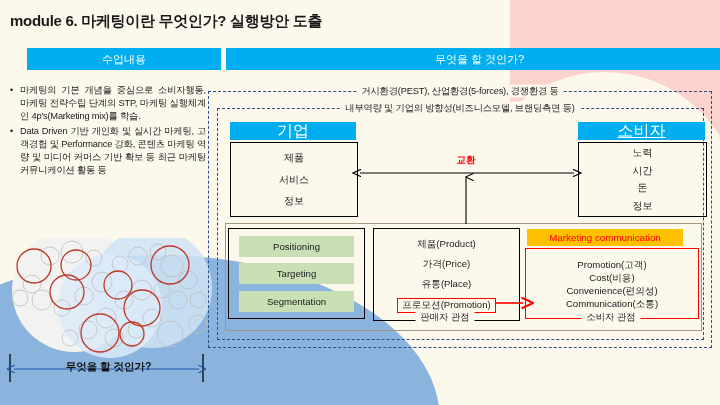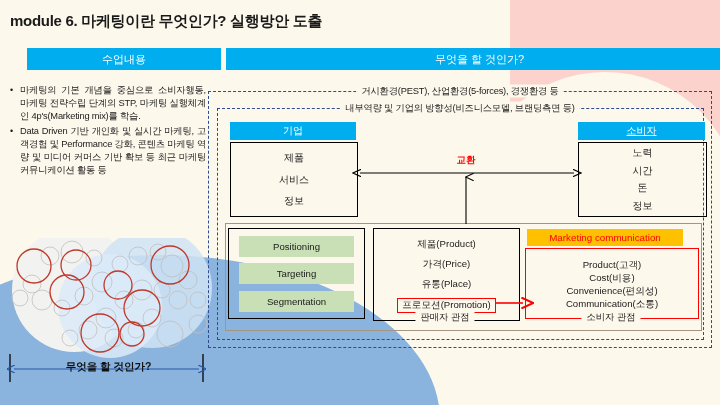--- a/index.html
+++ b/index.html
@@ -40,21 +40,21 @@
 
   
   .diagram{position:absolute;left:208px;top:91px;width:504px;height:257px;}
   .dash-outer{position:absolute;left:0;top:0;right:0;bottom:0;border:1.4px dashed #2E4B8F;}
   .dash-inner{position:absolute;left:9px;top:17px;width:485px;height:230px;border:1.4px dashed #2E4B8F;}
   .band-label{position:absolute;background:#FDF8EC;padding:0 5px;font-size:9.3px;white-space:nowrap;
               transform:translate(-50%,-50%);left:50%;letter-spacing:-0.2px;}
   .band-outer{top:0px;}
   .band-inner{top:17px;}
 
-  .blue-cap{position:absolute;height:18px;background:#00ADEF;color:#fff;font-size:10px;
+  .blue-cap{position:absolute;height:18px;background:#00ADEF;color:#fff;font-size:16px;
             display:flex;align-items:center;justify-content:center;}
   .party-box{position:absolute;border:1.3px solid #000;background:transparent;
              display:flex;flex-direction:column;align-items:center;justify-content:space-evenly;}
   .party-box span{font-size:10px;}
 
   .cap-company{left:22px;top:31px;width:126px;}
   .box-company{left:22px;top:51px;width:126px;height:73px;}
   .cap-consumer{left:370px;top:31px;width:127px;text-decoration:underline;}
   .box-consumer{left:370px;top:51px;width:127px;height:73px;}
 
@@ -222,21 +222,21 @@
       <span>가격(Price)</span>
       <span>유통(Place)</span>
       <span class="p4-hi">프로모션(Promotion)</span>
     </div>
     <div class="edge-cap cap-seller">판매자 관점</div>
 
     <div class="mc-cap">
       <span>Marketing  communication</span>
     </div>
     <div class="mc-box">
-      <span>Product(고객)</span>
+      <span>Promotion(고객)</span>
       <span>Cost(비용)</span>
       <span>Convenience(편의성)</span>
       <span>Communication(소통)</span>
     </div>
     <div class="edge-cap cap-buyer">소비자 관점</div>
 
     <svg class="svg-layer" viewBox="0 0 504 257" xmlns="http://www.w3.org/2000/svg">
       <defs>
         <marker id="aL" markerWidth="8" markerHeight="8" refX="7" refY="4" orient="auto">
           <path d="M8,0.6 L0.6,4 L8,7.4" fill="none" stroke="#000" stroke-width="1"></path>

